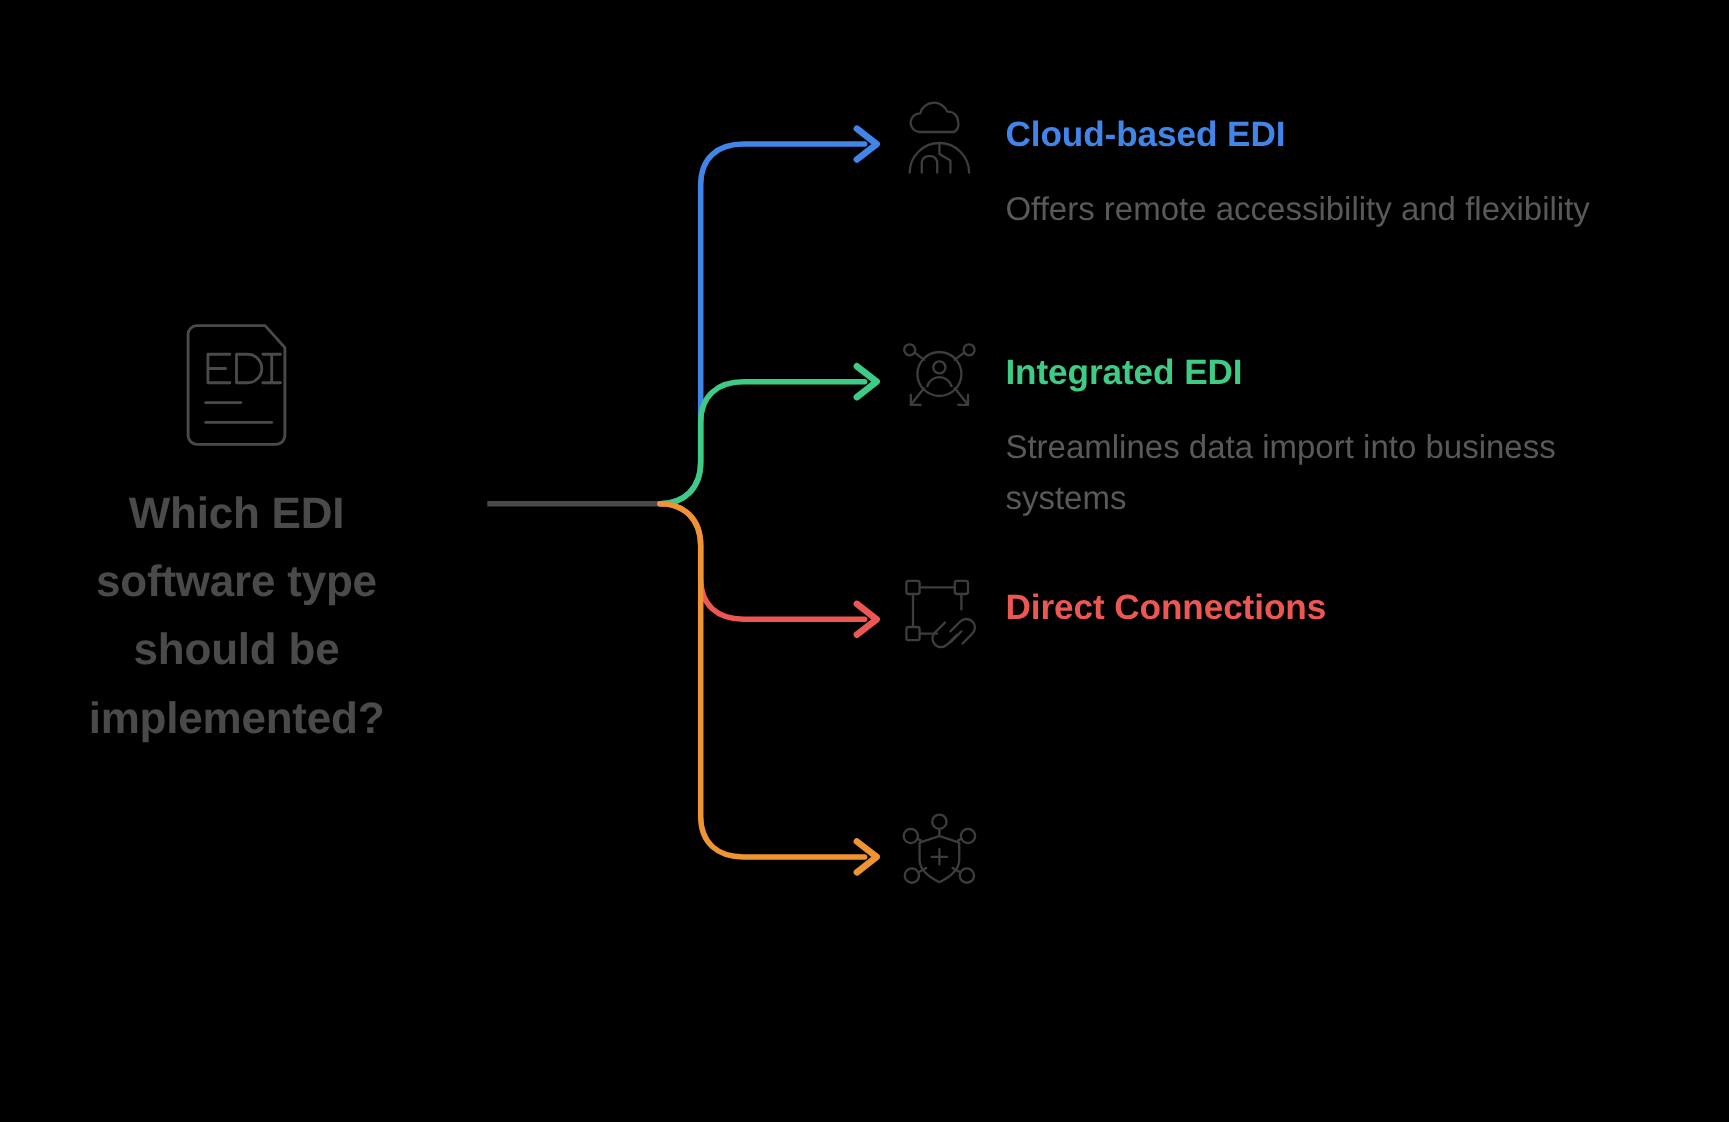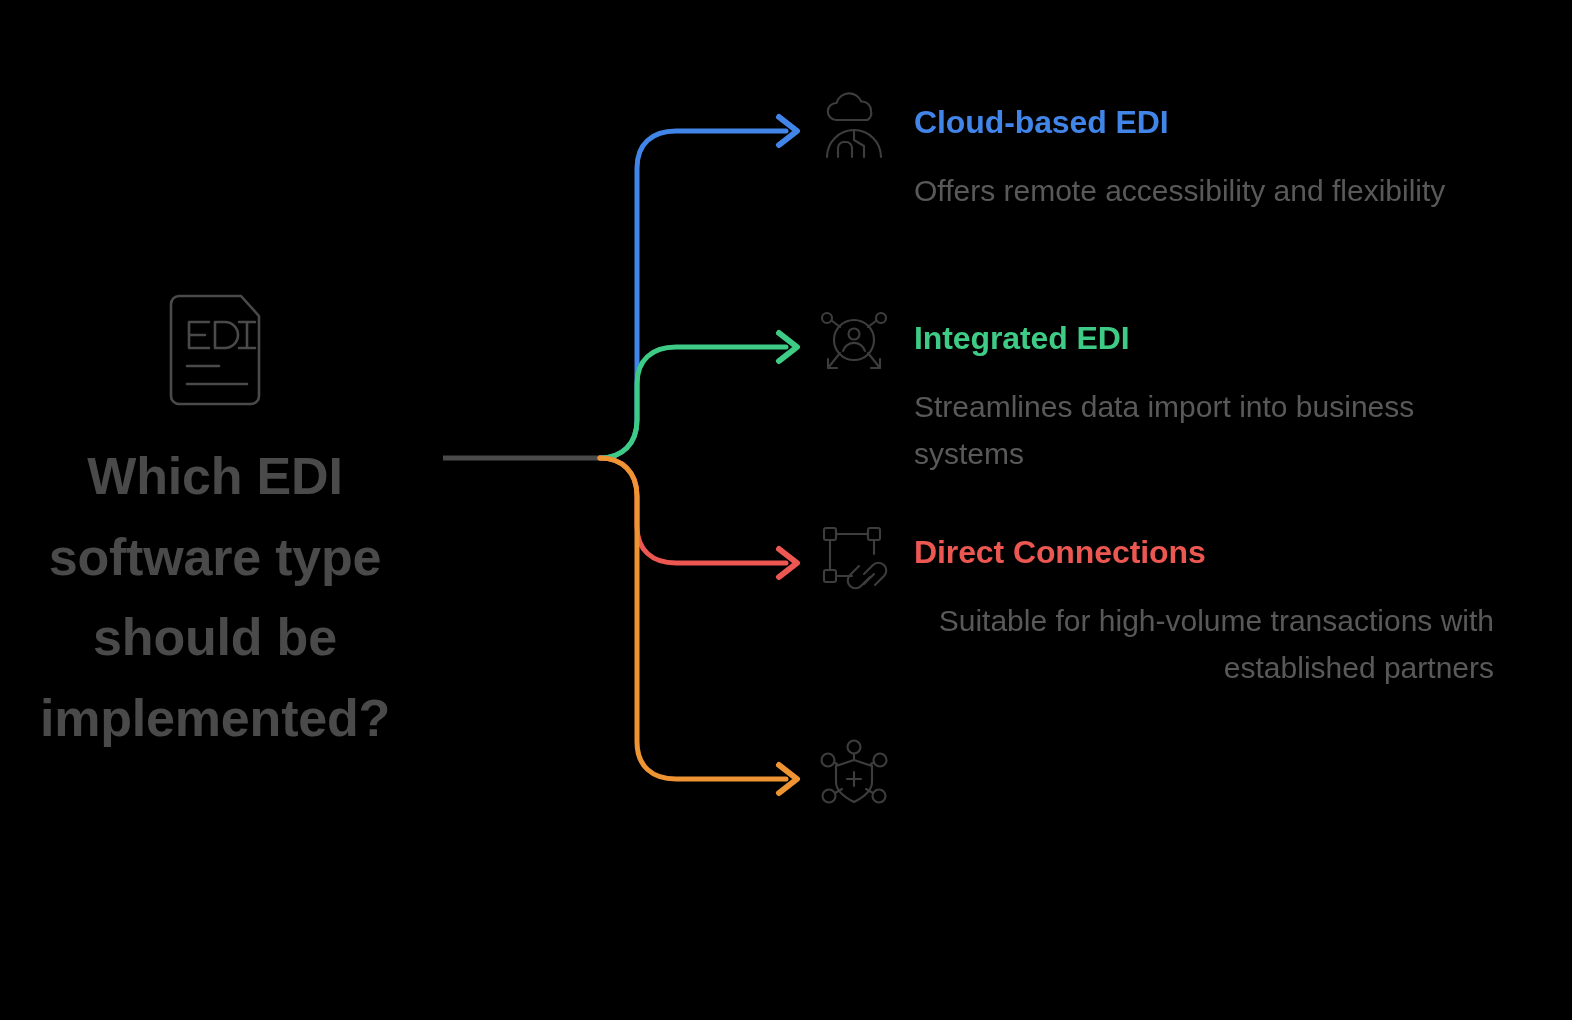--- a/index.html
+++ b/index.html
@@ -25,21 +25,21 @@
     text-align: center;
   }
   #root-icon {
     display: block;
     margin: 0 auto;
     width: 120px;
     height: 120px;
   }
   #root-title {
     margin-top: 26px;
-    font-size: 52px;
+    font-size: 40px;
     font-weight: bold;
     line-height: 1.55;
     color: #4A4A4A;
     letter-spacing: -0.2px;
   }
 
   
   #connectors {
     position: absolute;
     left: 0;
@@ -77,21 +77,21 @@
     margin-top: 4px;
     margin-left: 96px;
     font-size: 30px;
     line-height: 1.55;
     color: #595959;
     max-width: 580px;
   }
 
   #branch-0 { top: 92px; }
   #branch-1 { top: 308px; }
-  #branch-2 { top: 522px; text-align: right; }
+  #branch-2 { top: 522px; }
   #branch-3 { top: 738px; }
 
   .ic-stroke {
     fill: none;
     stroke: #3D3D3D;
     stroke-width: 2.1;
     stroke-linecap: round;
     stroke-linejoin: round;
   }
   .ic-stroke-thin {
@@ -188,21 +188,20 @@
         <path class="ic-stroke" stroke-width="2.6" d="M18 12 H50"></path>
         <path class="ic-stroke" stroke-width="2.6" d="M12 18 V48"></path>
         <path class="ic-stroke" stroke-width="2.6" d="M18 54 H34"></path>
         <path class="ic-stroke" stroke-width="2.6" d="M56 18 V32"></path>
         <path class="ic-stroke" stroke-width="2.6" d="M46 52 l9 -9 a7.5 7.5 0 0 1 11 11 l-9 9"></path>
         <path class="ic-stroke" stroke-width="2.6" d="M52 64 l-9 9 a7.5 7.5 0 0 1 -11 -11 l9 -9" transform="translate(0,-9)"></path>
         <path class="ic-stroke" stroke-width="2.6" d="M46 62 L56 52"></path>
       </svg>
       <div class="branch-label" style="color:#EC5751">Direct Connections</div>
     </div>
-    <div class="branch-desc">Suitable for high-volume transactions with established partners</div>
   </div>
 
   <div class="branch" id="branch-3">
     <div class="branch-head">
       <svg class="branch-icon" viewBox="0 0 72 72">
         <path class="ic-stroke" stroke-width="2.6" d="M36 22 L54 28 V44 c0 10 -10 16 -18 20 c-8 -4 -18 -10 -18 -20 V28 Z"></path>
         <path class="ic-stroke" stroke-width="2.6" d="M36 34 V48 M29 41 H43"></path>
         <circle class="ic-stroke" stroke-width="2.6" cx="36" cy="9" r="6.5"></circle>
         <circle class="ic-stroke" stroke-width="2.6" cx="10" cy="22" r="6.5"></circle>
         <circle class="ic-stroke" stroke-width="2.6" cx="62" cy="22" r="6.5"></circle>

